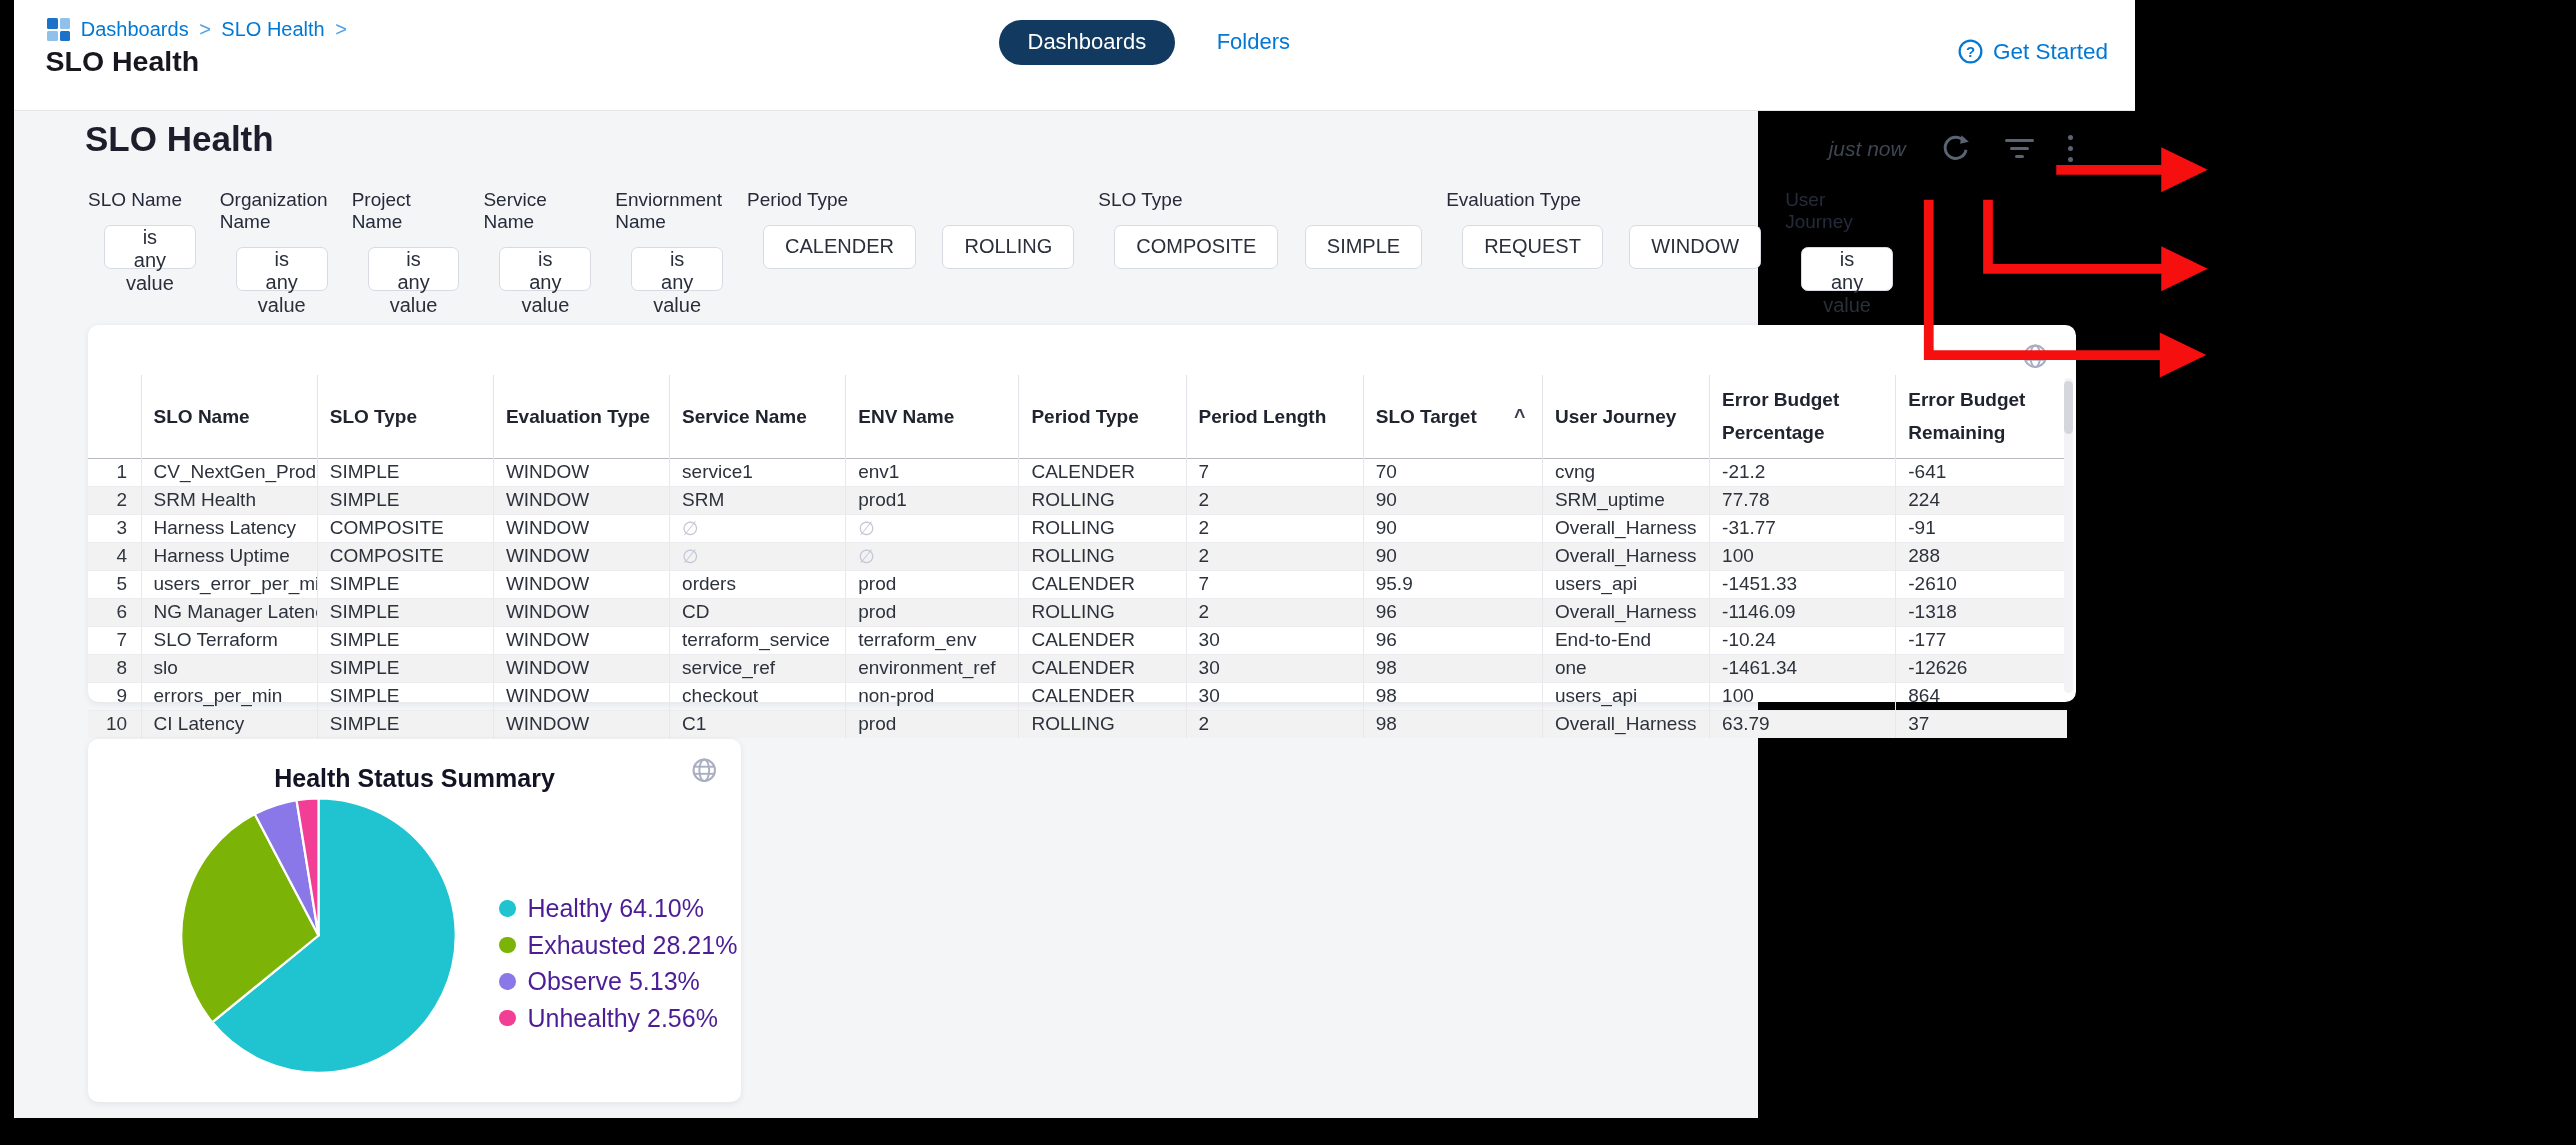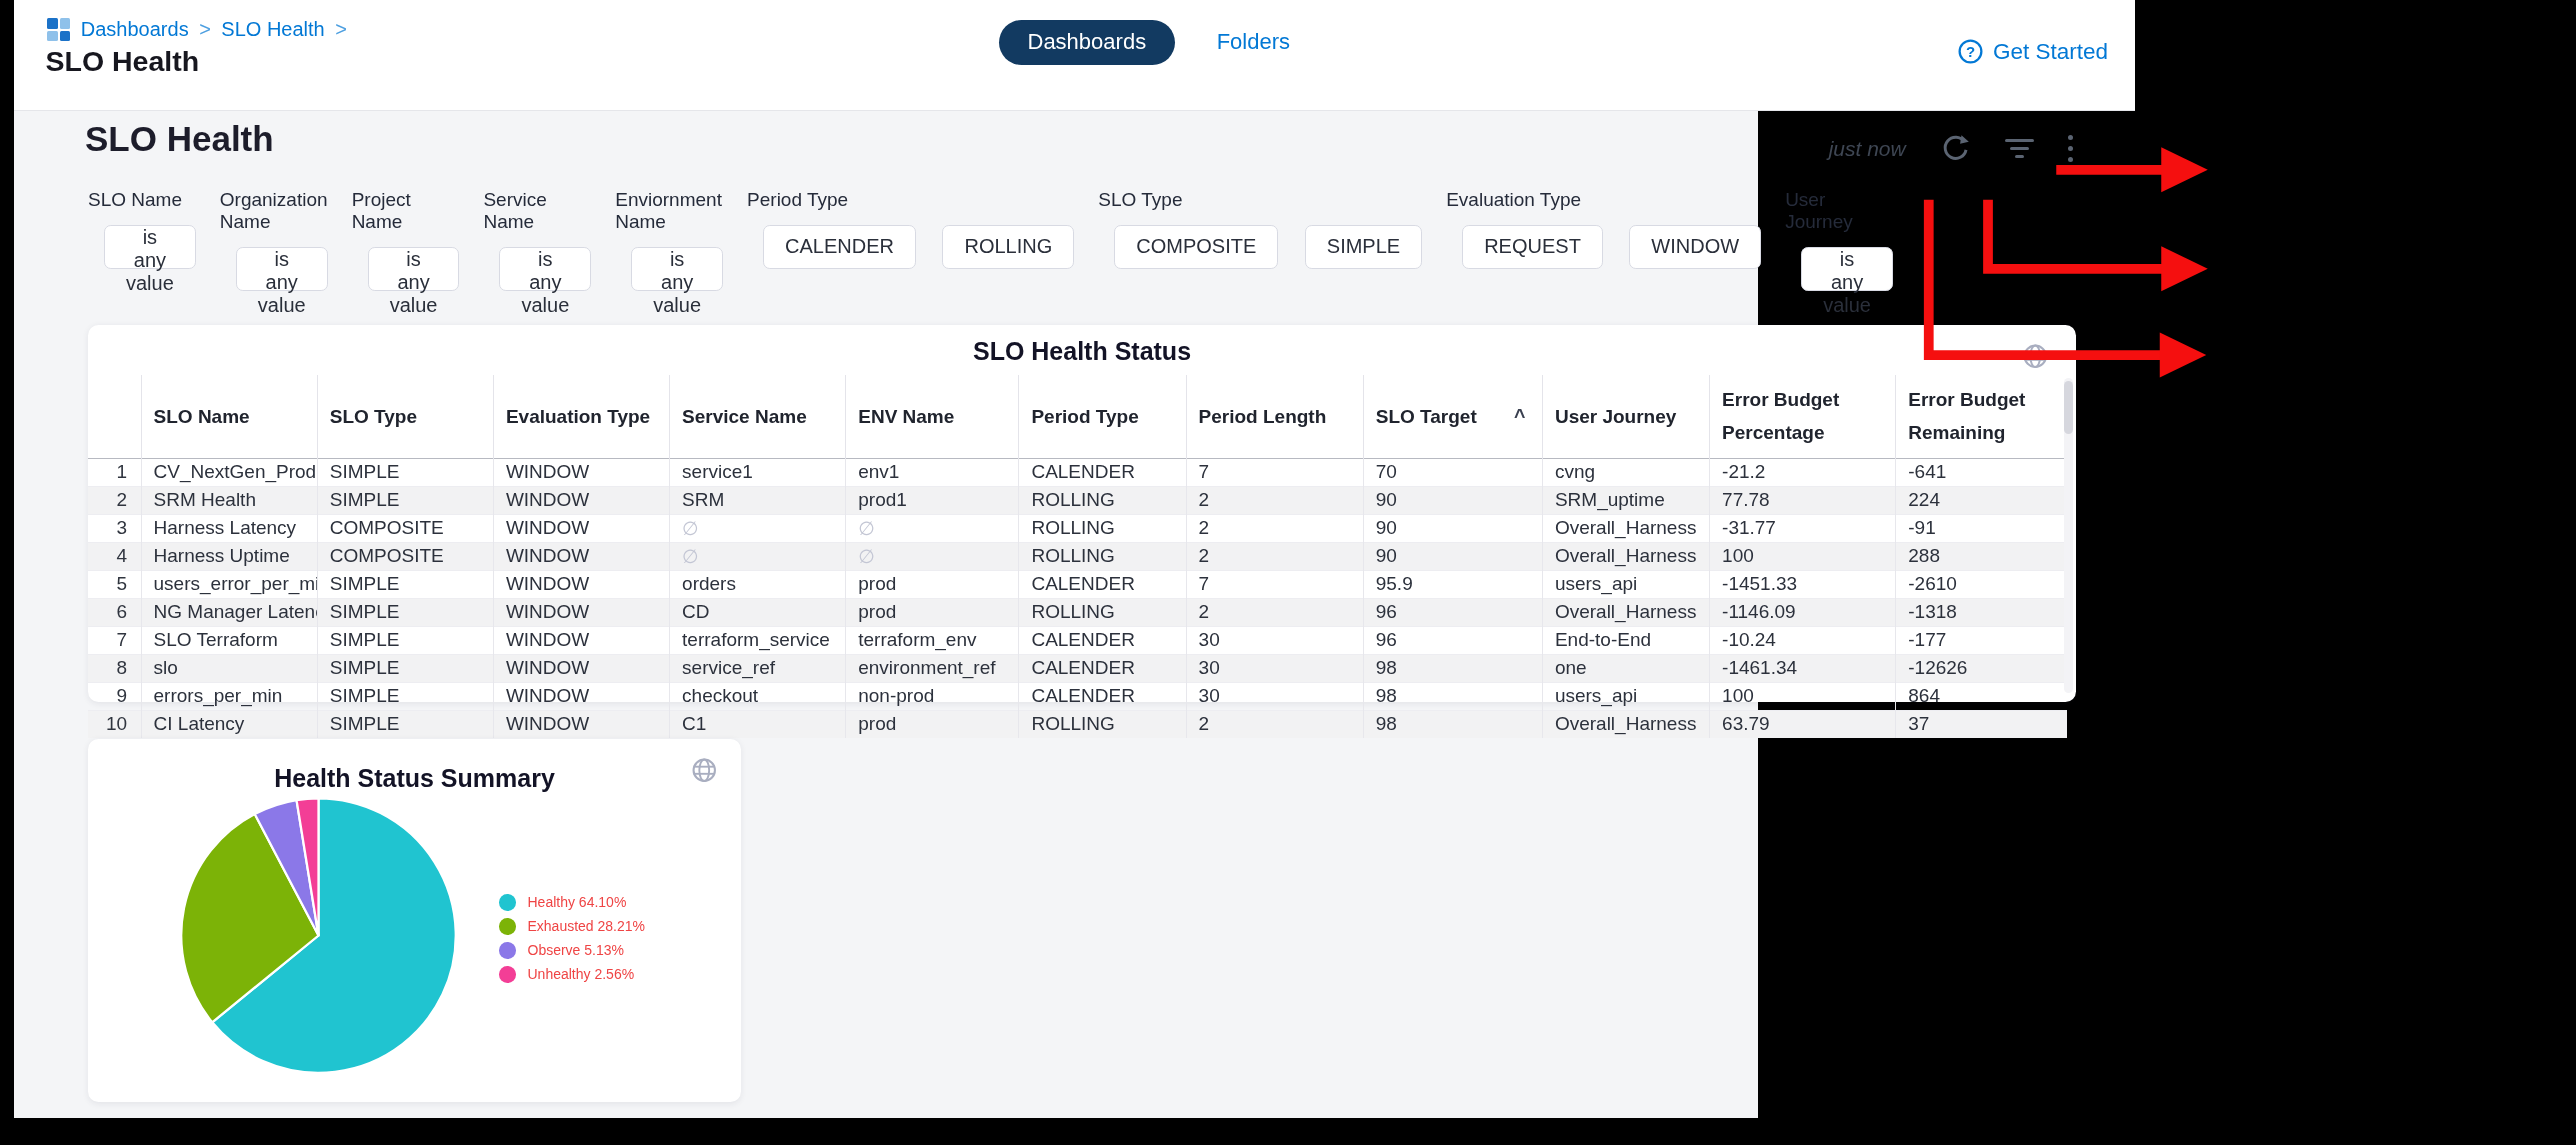--- a/index.html
+++ b/index.html
@@ -66,21 +66,21 @@
   .scroll-thumb{position:absolute;left:0;top:3px;width:9px;height:53px;background:#d6d7de;border-radius:4.5px;}
 
   
   .pie-card{left:74px;top:739px;width:653px;height:363px;}
   .pie-card .card-title{margin-top:25px;}
   .pie-card .globe{right:22.5px;}
   .pie-svg{position:absolute;left:91px;top:57px;}
   .legend{position:absolute;left:411px;top:155px;display:flex;flex-direction:column;gap:7.5px;}
   .legend-row{display:flex;align-items:center;gap:12px;}
   .legend-dot{width:16.5px;height:16.5px;border-radius:50%;flex:none;}
-  .legend-label{font-size:14px;color:#ef4444;}
+  .legend-label{font-size:25px;color:#4c1d95;}
 
   
   .anno{position:absolute;left:1906px;top:139px;z-index:50;}
 </style>
 </head>
 <body>
 
 <div class="app">
 
   <div class="topbar">
@@ -191,21 +191,20 @@
       </div>
       <div class="fgroup">
         <div class="flabel">User Journey</div>
         <div class="fbtns">
           <button class="fbtn">is any value</button>
         </div>
       </div>
     </div>
 
   <div class="card table-card">
-    <div class="card-title">SLO Health Status</div>
     <svg class="globe" width="28.5" height="28.5" viewBox="0 0 36 36">
       <circle cx="18" cy="18" r="13.5" fill="none" stroke="#a9aec0" stroke-width="2.6"></circle>
       <ellipse cx="18" cy="18" rx="6.2" ry="13.5" fill="none" stroke="#a9aec0" stroke-width="2.4"></ellipse>
       <line x1="4.5" y1="13.5" x2="31.5" y2="13.5" stroke="#a9aec0" stroke-width="2.4"></line>
       <line x1="4.5" y1="22.5" x2="31.5" y2="22.5" stroke="#a9aec0" stroke-width="2.4"></line>
     </svg>
     <div class="tbl-wrap">
       <table id="slo-table">
         <colgroup>
           <col style="width:53px">

